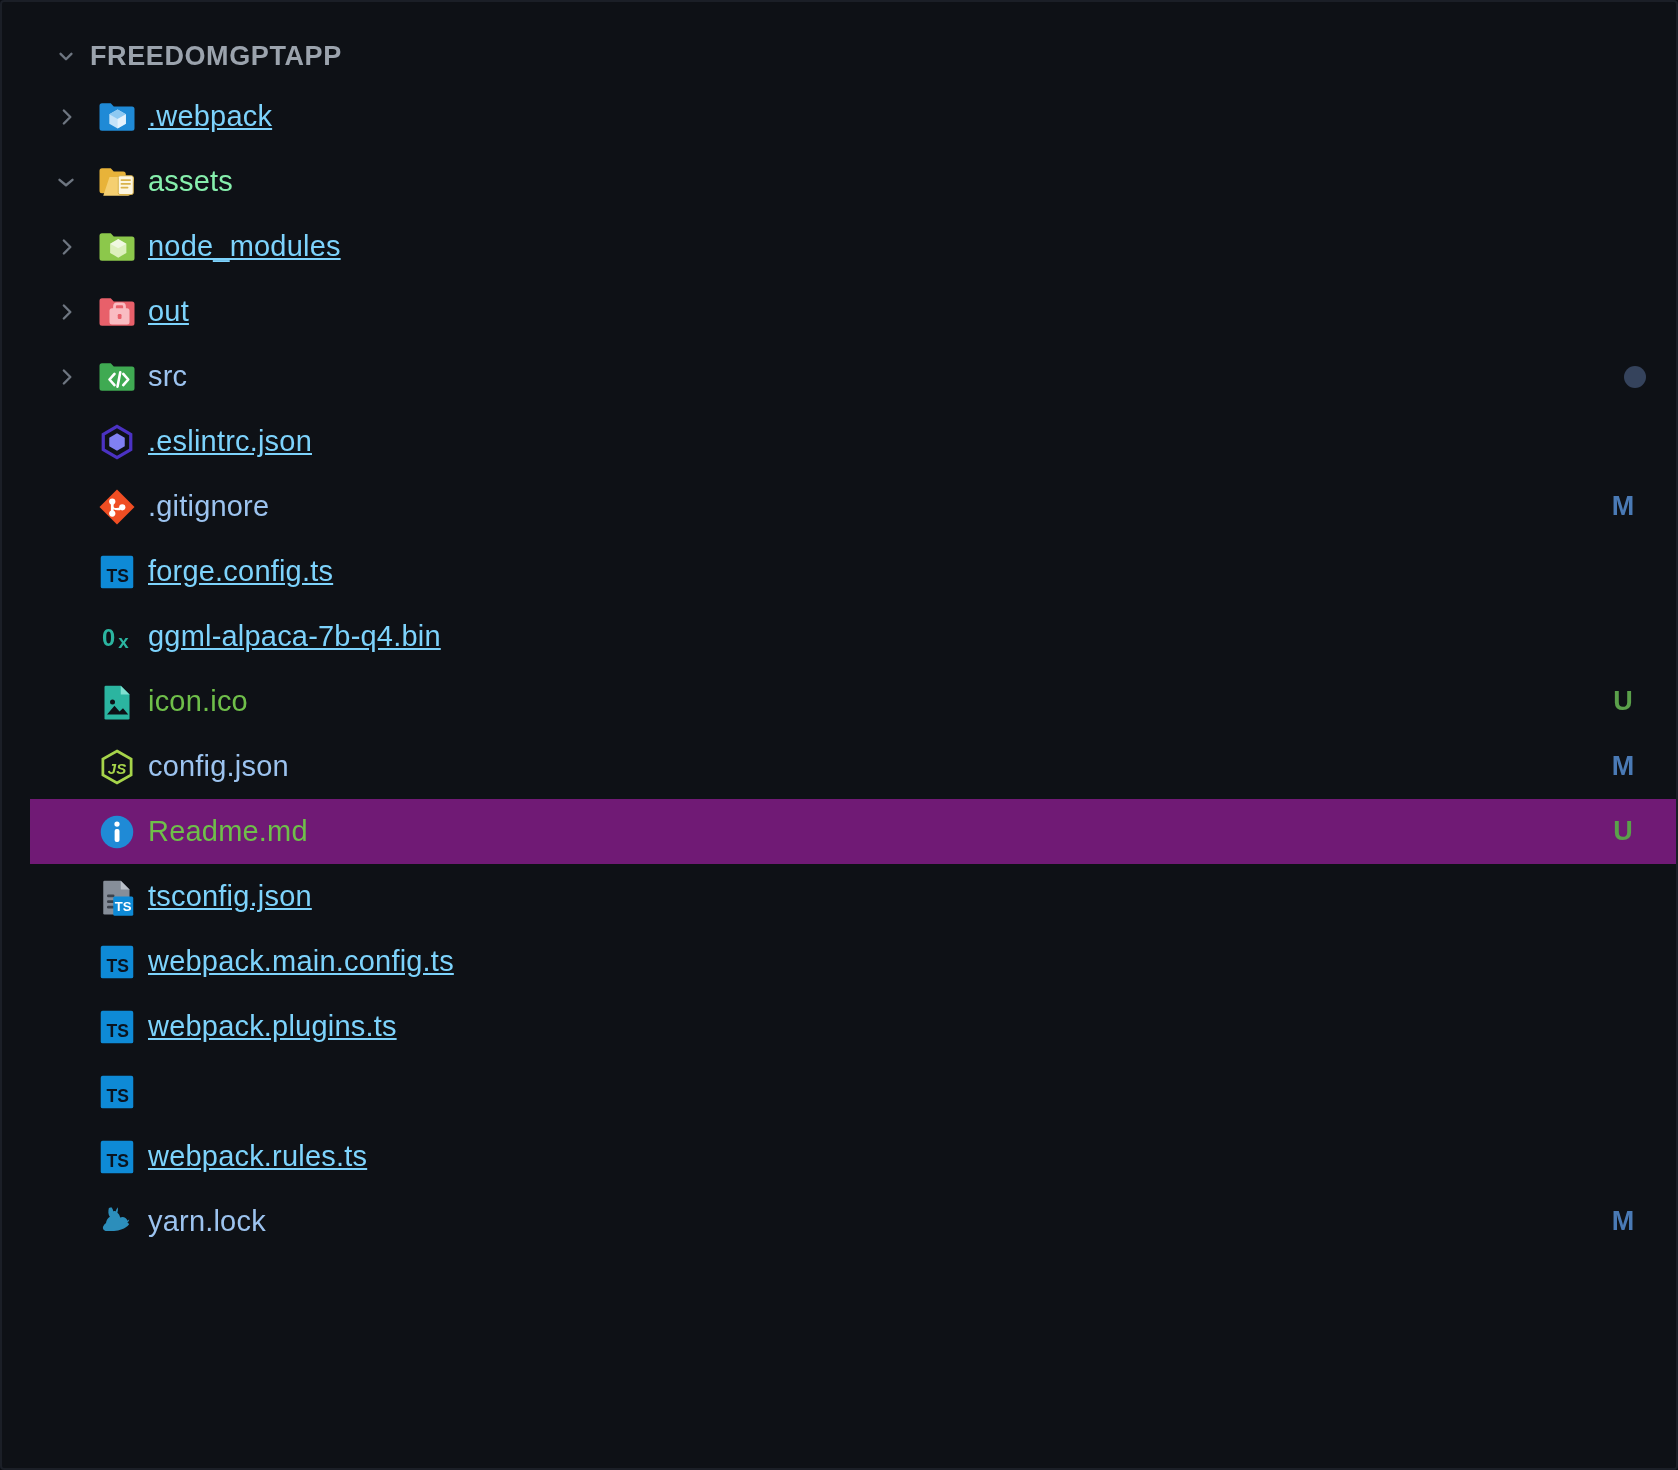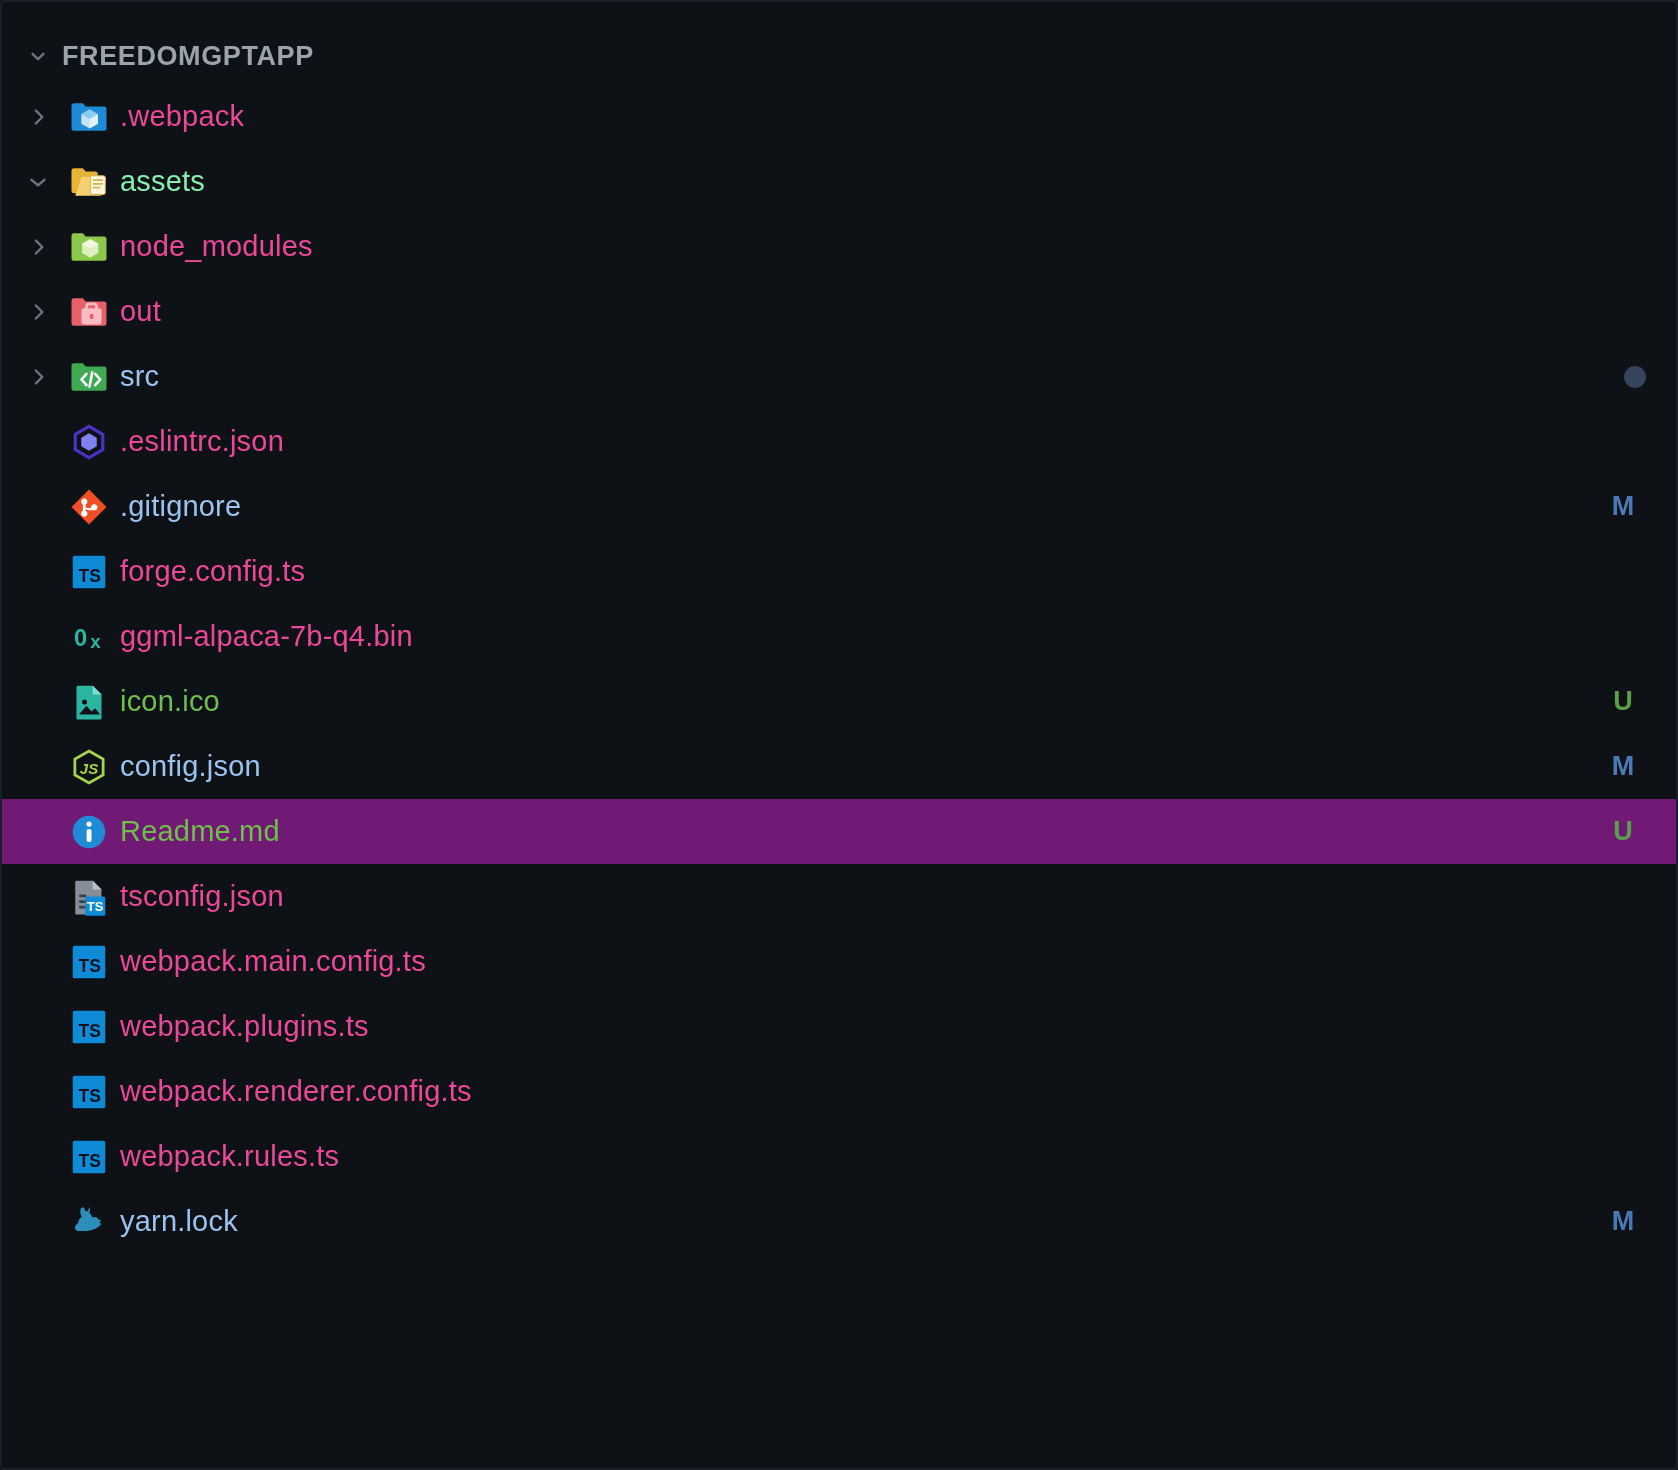--- a/index.html
+++ b/index.html
@@ -9,20 +9,21 @@
     font-family: "Liberation Sans", sans-serif;
     overflow: hidden;
   }
   #explorer {
     position: relative;
     width: 1678px; height: 1470px;
     background: #0e1116;
     border: 2px solid #1b1f27;
     border-radius: 4px;
     padding-top: 26px;
+    padding-left: 28px;
   }
 
   
   .section-header {
     display: flex; align-items: center;
     height: 56px;
     padding-left: 16px;
     cursor: pointer;
   }
   .section-header .twisty {
@@ -53,21 +54,21 @@
   .icon-wrap {
     flex: 0 0 62px;
     display: flex; align-items: center; justify-content: center;
   }
   .label {
     font-size: 29px;
     color: #86efac;
     white-space: nowrap;
     letter-spacing: 0.2px;
   }
-  .row.dim .label { color: #ec4899; }
+  .row.dim .label { color: #7dd3fc; text-decoration: underline; }
   .badge {
     margin-left: auto;
     font-size: 27px;
     font-weight: bold;
     width: 46px;
     text-align: center;
   }
   .badge.M { color: #4a7ab5; }
   .badge.U { color: #5aa04a; }
   .dot {
@@ -352,21 +353,20 @@
           <svg class="chev" viewBox="0 0 24 24">
             <path d="M10 6 L16 12 L10 18"></path>
           </svg>
         </span>
         <span class="icon-wrap">
           <svg class="ic" width="40" height="40" viewBox="0 0 32 32">
             <rect x="3" y="3" width="26" height="26" rx="1.5" fill="#0e8ad6"></rect>
             <text x="16.5" y="24" font-family="Liberation Sans, sans-serif" font-size="14" font-weight="bold" fill="#0a1420" text-anchor="middle">TS</text>
           </svg>
         </span>
-        <span class="label">webpack.renderer.config.ts</span>
       </div>
       <div class="row dim">
         <span class="twisty empty">
           <svg class="chev" viewBox="0 0 24 24">
             <path d="M10 6 L16 12 L10 18"></path>
           </svg>
         </span>
         <span class="icon-wrap">
           <svg class="ic" width="40" height="40" viewBox="0 0 32 32">
             <rect x="3" y="3" width="26" height="26" rx="1.5" fill="#0e8ad6"></rect>

